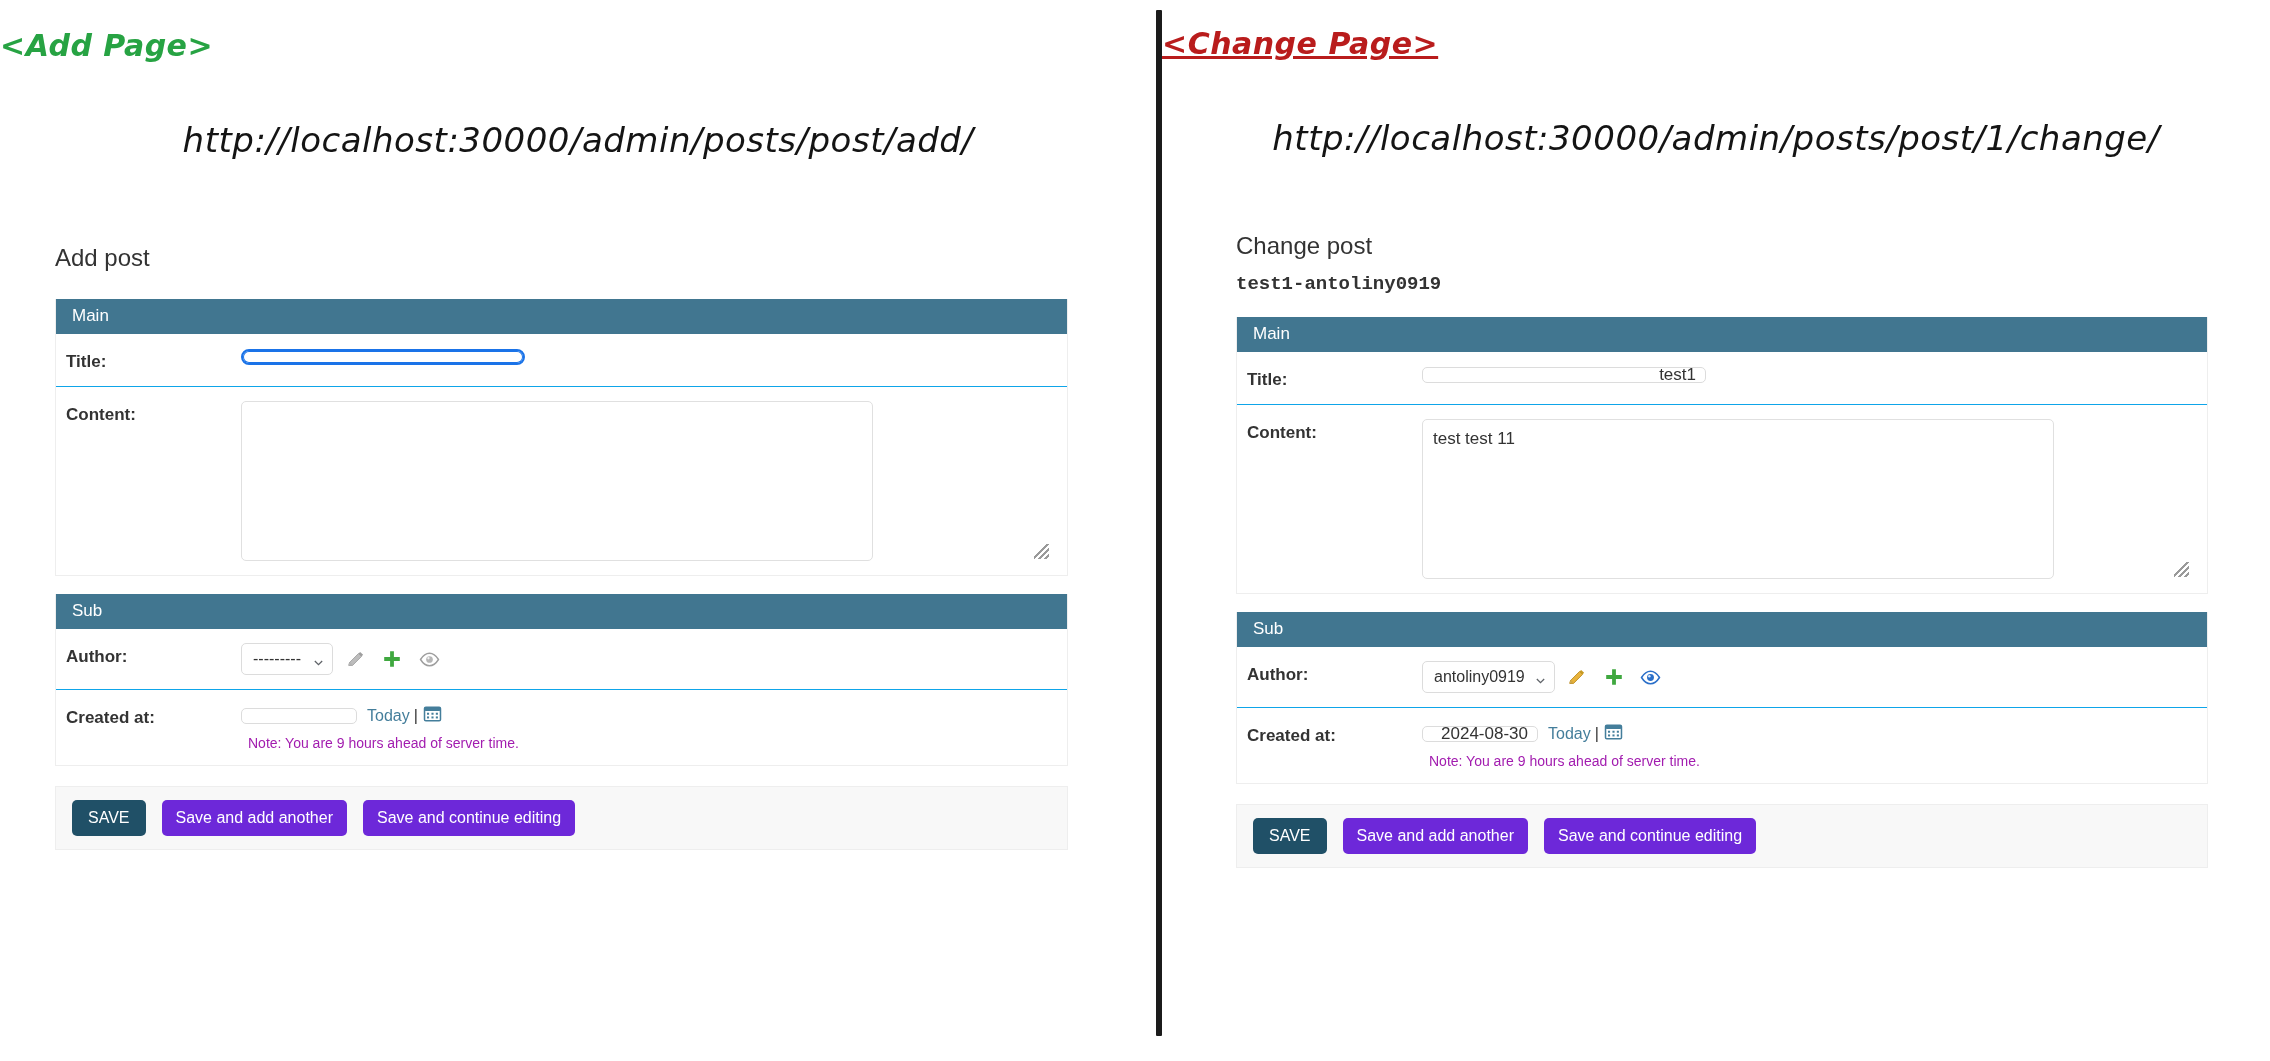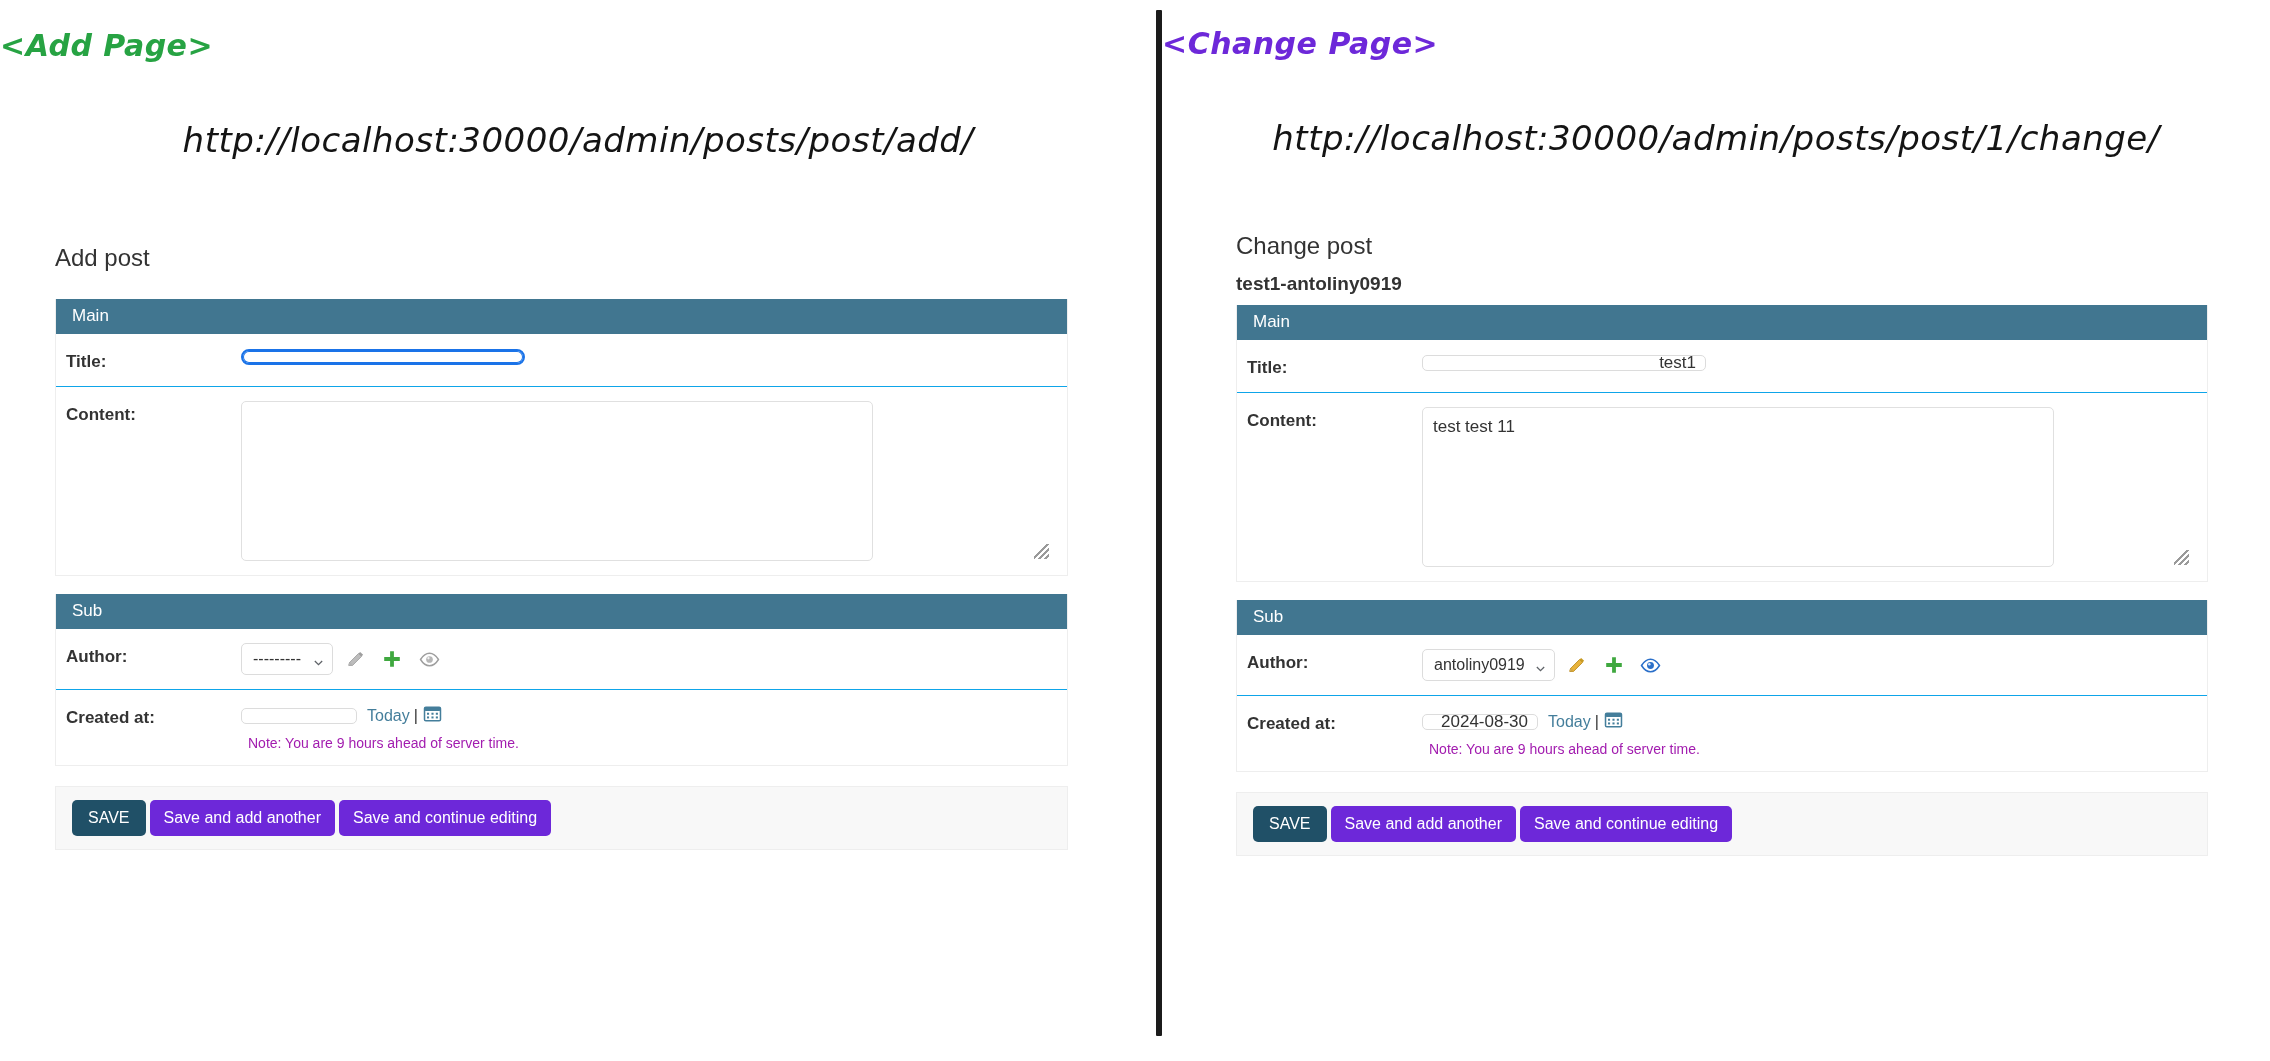--- a/index.html
+++ b/index.html
@@ -48,41 +48,42 @@
   }
   .url-line {
     position: absolute;
     font-size: 34px;
     color: #141414;
     font-weight: 400;
   }
 
   .left-title  { left: 0;   top: 28px;  width: 1156px; color: #27a343; }
   .left-url    { left: 0;   top: 120px; width: 1156px; text-align: center; }
-  .right-title { left: 0;   top: 26px;  width: 1108px; color: #6d28d9; }
+  .right-title { left: 0;   top: 26px;  width: 1108px; color: #b91c1c; text-decoration: underline; }
   .right-url   { left: 0;   top: 118px; width: 1108px; text-align: center; }
 
   
   .form-wrap { position: absolute; }
   .left-form  { left: 55px;  top: 245px; width: 1013px; }
   .right-form { left: 1236px; top: 233px; width: 972px; }
   .right-form.form-wrap { left: 74px; }
 
   .page-heading {
     font-size: 24px;
     color: #333333;
     font-weight: 400;
     margin: 0 0 28px 0;
     line-height: 1.1;
   }
   .obj-name {
     font-size: 19px;
     font-weight: 700;
     color: #333;
-    margin: 0 0 10px 0;
+    margin: 0 0 22px 0;
+    font-family: Liberation Mono, monospace;
   }
 
   .fieldset {
     border: 1px solid #eeeeee;
     border-top: none;
     background: #fff;
   }
   .fieldset-header {
     background: #417690;
     color: #ffffff;
@@ -201,21 +202,21 @@
   .pipe { color: #333; font-size: 16px; margin: 0 5px 0 4px; }
   .cal-icon { display: inline-block; vertical-align: -3px; }
 
   .submit-row {
     background: #f8f8f8;
     border: 1px solid #eeeeee;
     padding: 13px 16px;
     margin-top: 20px;
     display: flex;
     align-items: center;
-    gap: 4px;
+    gap: 16px;
   }
   .btn {
     font-family: "Liberation Sans", sans-serif;
     font-size: 16px;
     color: #ffffff;
     background: #6d28d9;
     border: none;
     border-radius: 5px;
     padding: 9px 14px;
     cursor: pointer;

